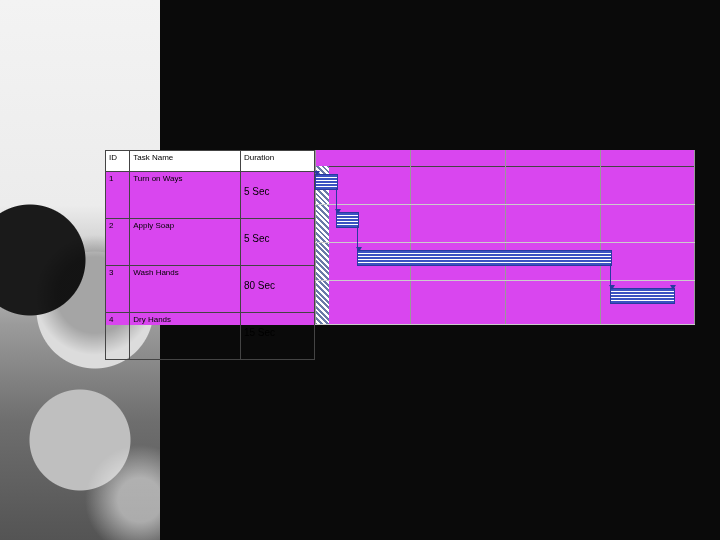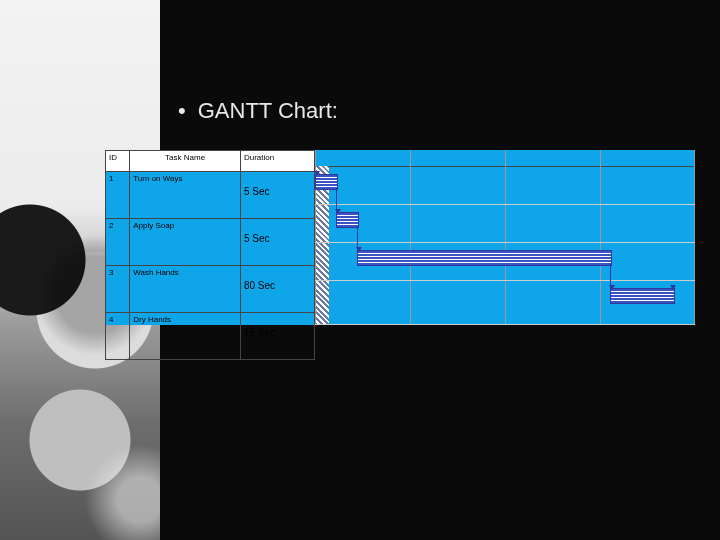--- a/index.html
+++ b/index.html
@@ -12,26 +12,26 @@
       radial-gradient(circle at 80px 440px,#bfbfbf 0 50px,transparent 51px),
       linear-gradient(180deg,#f3f3f3 0%,#ececec 38%,#9b9b9b 60%,#6e6e6e 78%,#545454 100%);
   }
   .photo::after{content:"";position:absolute;inset:0;background:
       radial-gradient(circle at 95px 295px,rgba(0,0,0,.25) 0 38px,transparent 60px),
       radial-gradient(circle at 140px 500px,rgba(255,255,255,.5) 0 22px,transparent 55px);}
   .title{position:absolute;left:160px;top:28px;color:#e8e8e8;font-size:34px;font-weight:400;}
   .bullet{position:absolute;left:178px;top:98px;color:#e8e8e8;font-size:22px;}
   .bullet::before{content:"•";margin-right:12px;}
   
-  .panel{position:absolute;left:105px;top:150px;width:590px;height:175px;background:#0ea5e9;}
+  .panel{position:absolute;left:105px;top:150px;width:590px;height:175px;background:#d946ef;}
   .tbl{position:absolute;left:0;top:0;width:210px;height:175px;border-collapse:collapse;font-size:8px;color:#000;}
   .tbl th,.tbl td{border:1px solid #444;padding:2px 3px;text-align:left;vertical-align:top;height:30px;}
   .tbl th{height:16px;background:#fff;font-weight:400;}
   .tbl .id{width:18px;}
-  .tbl .nm{width:110px;text-align:center;}
+  .tbl .nm{width:110px;}
   .tbl .du{width:70px;}
   .tbl .dv{font-size:10px;padding-top:14px;}
   
   .gantt{position:absolute;left:210px;top:0;width:380px;height:175px;}
   .gcol{position:absolute;top:0;height:175px;border-left:1px solid #999;}
   .ghdr{position:absolute;top:0;height:16px;width:100%;border-bottom:1px solid #444;}
   .grow{position:absolute;left:0;width:100%;height:38px;border-bottom:1px solid #ccc;}
   .hatch{position:absolute;left:0;top:16px;width:14px;height:158px;
     background:repeating-linear-gradient(45deg,#6a7aa8 0 2px,#fff 2px 4px);}
   .bar{position:absolute;height:14px;
@@ -41,21 +41,20 @@
     border-left:3px solid transparent;border-right:3px solid transparent;border-top:5px solid #2a3aa0;}
   .bar.last::after{content:"";position:absolute;right:-2px;top:-4px;width:0;height:0;
     border-left:3px solid transparent;border-right:3px solid transparent;border-top:5px solid #2a3aa0;}
   .lnk{position:absolute;width:0;border-left:1px solid #2a3aa0;}
 </style>
 </head>
 <body>
 
 <div class="slide">
   <div class="photo"></div>
-  <div class="bullet">GANTT Chart:</div>
 
   <div class="panel">
     <table class="tbl">
       <tbody>
           <tr>
         <th class="id">ID</th>
         <th class="nm">Task Name</th>
         <th class="du">Duration</th>
       </tr>
       <tr>

